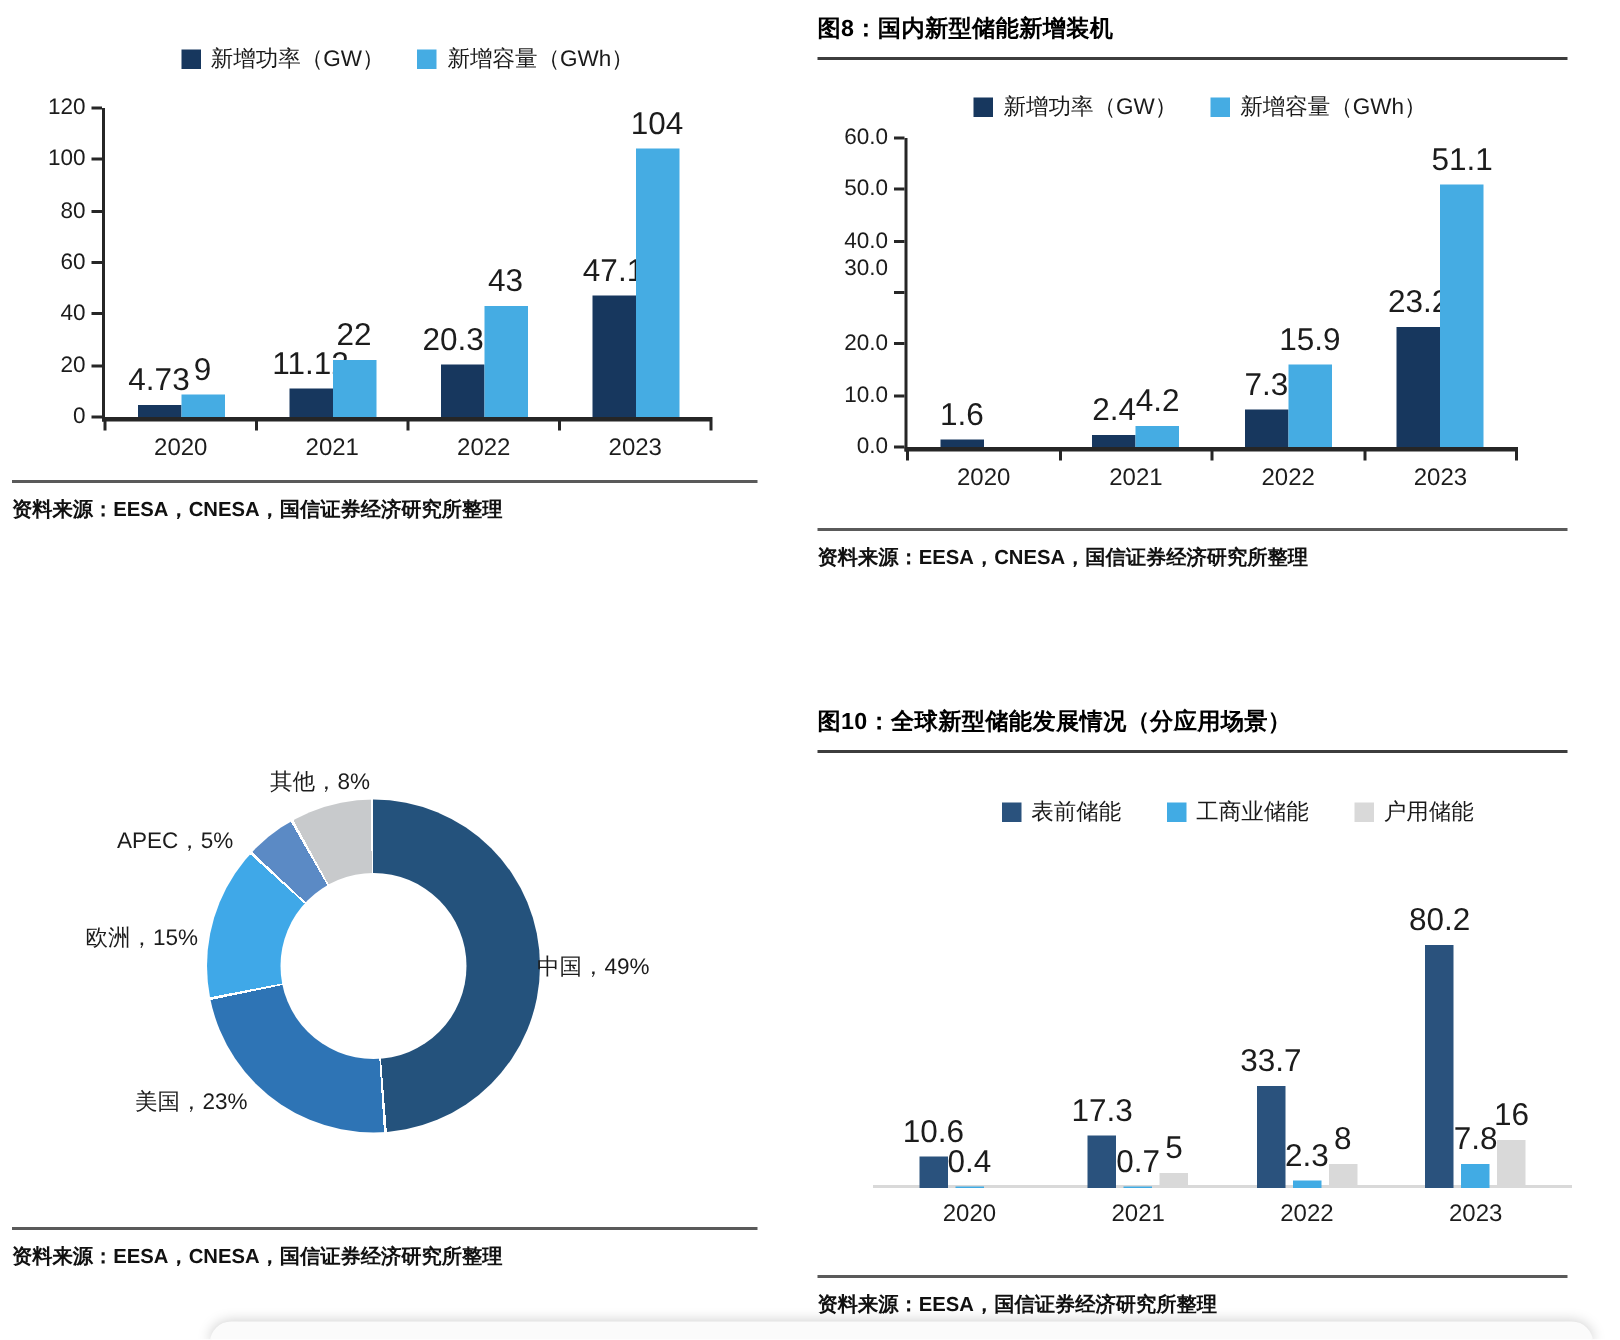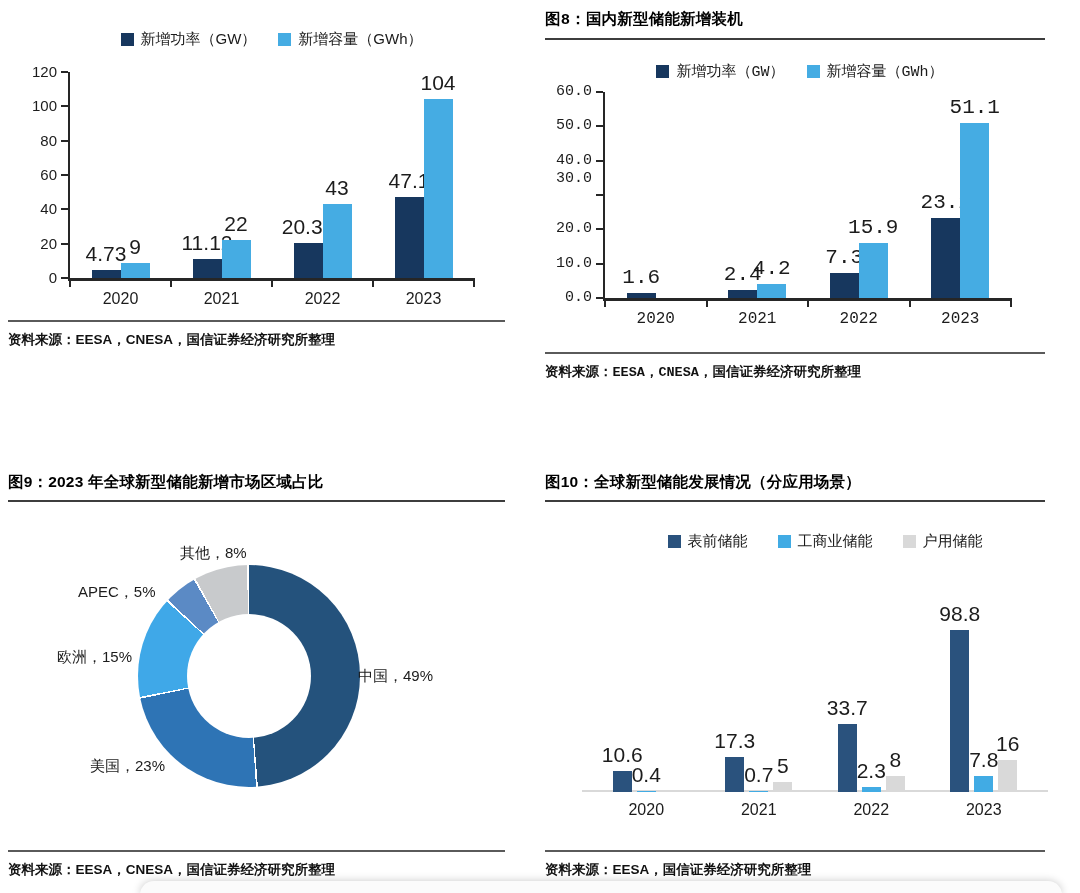--- a/index.html
+++ b/index.html
@@ -84,21 +84,21 @@
           <div class="cat" style="left: 313.5px; top: 218px;">2023</div>
           <div class="bar" style="left: 324.5px; width: 29px; height: 81px; background: rgb(23, 55, 94);"></div>
           <div class="vlabel" style="left: 307px; bottom: 85px;">47.1</div>
           <div class="bar" style="left: 353.5px; width: 29px; height: 179px; background: rgb(69, 172, 227);"></div>
           <div class="vlabel" style="left: 336px; bottom: 183px;">104</div>
         </div>
       </div>
     <div class="fig-source">资料来源：EESA，CNESA，国信证券经济研究所整理</div>
   </div>
 
-  <div class="fig" style="left:545px;top:8px;width:500px;font-family:Liberation Mono, monospace;">
+  <div class="fig" style="left:545px;top:8px;width:500px;">
     <div class="fig-title">图8：国内新型储能新增装机</div>
     <div class="chart-area" style="height:312px;">
         <div class="legend" style="top: 22px; gap: 22px; padding-left: 10px;">
           <div class="li">
             <div class="sw" style="background: rgb(23, 55, 94);"></div>
             <span>新增功率（GW）</span>
           </div>
           <div class="li">
             <div class="sw" style="background: rgb(69, 172, 227);"></div>
             <span>新增容量（GWh）</span>
@@ -141,21 +141,20 @@
           <div class="bar" style="left: 326.25px; width: 29px; height: 80px; background: rgb(23, 55, 94);"></div>
           <div class="vlabel" style="left: 308.75px; bottom: 84px;">23.2</div>
           <div class="bar" style="left: 355.25px; width: 29px; height: 175px; background: rgb(69, 172, 227);"></div>
           <div class="vlabel" style="left: 337.75px; bottom: 179px;">51.1</div>
         </div>
       </div>
     <div class="fig-source">资料来源：EESA，CNESA，国信证券经济研究所整理</div>
   </div>
 
   <div class="fig" style="left:8px;top:470px;width:497px;">
-    <div class="fig-title">图9：2023 年全球新型储能新增市场区域占比</div>
     <div class="chart-area" style="height:348px;">
         <div class="donut" style="left: 130px; top: 63px; width: 222px; height: 222px; background: conic-gradient(rgb(36, 82, 124) 0deg, rgb(36, 82, 124) 175.4deg, rgb(255, 255, 255) 175.4deg, rgb(255, 255, 255) 176.4deg, rgb(46, 116, 181) 176.4deg, rgb(46, 116, 181) 258.2deg, rgb(255, 255, 255) 258.2deg, rgb(255, 255, 255) 259.2deg, rgb(63, 168, 232) 259.2deg, rgb(63, 168, 232) 312.2deg, rgb(255, 255, 255) 312.2deg, rgb(255, 255, 255) 313.2deg, rgb(91, 138, 197) 313.2deg, rgb(91, 138, 197) 330.2deg, rgb(255, 255, 255) 330.2deg, rgb(255, 255, 255) 331.2deg, rgb(200, 202, 204) 331.2deg, rgb(200, 202, 204) 359deg, rgb(255, 255, 255) 359deg, rgb(255, 255, 255) 360deg);">
           <div class="hole" style="left: 49px; top: 49px; width: 124px; height: 124px;"></div>
         </div>
         <div class="plabel" style="left: 350px; top: 165px;">中国，49%</div>
         <div class="plabel" style="left: 82px; top: 255px;">美国，23%</div>
         <div class="plabel" style="left: 49px; top: 146px;">欧洲，15%</div>
         <div class="plabel" style="left: 70px; top: 81px;">APEC，5%</div>
         <div class="plabel" style="left: 172px; top: 42px;">其他，8%</div>
       </div>
@@ -195,21 +194,21 @@
           <div class="vlabel" style="left: 160.75px; bottom: 14px;">5</div>
           <div class="cat" style="left: 241.25px; top: 179px;">2022</div>
           <div class="bar" style="left: 247.75px; width: 19px; height: 68px; background: rgb(42, 82, 125);"></div>
           <div class="vlabel" style="left: 225.25px; bottom: 72px;">33.7</div>
           <div class="bar" style="left: 271.75px; width: 19px; height: 5px; background: rgb(65, 171, 228);"></div>
           <div class="vlabel" style="left: 249.25px; bottom: 9px;">2.3</div>
           <div class="bar" style="left: 295.75px; width: 19px; height: 16px; background: rgb(217, 217, 217);"></div>
           <div class="vlabel" style="left: 273.25px; bottom: 20px;">8</div>
           <div class="cat" style="left: 353.75px; top: 179px;">2023</div>
           <div class="bar" style="left: 360.25px; width: 19px; height: 162px; background: rgb(42, 82, 125);"></div>
-          <div class="vlabel" style="left: 337.75px; bottom: 166px;">98.8</div>
+          <div class="vlabel" style="left: 337.75px; bottom: 166px;">80.2</div>
           <div class="bar" style="left: 384.25px; width: 19px; height: 16px; background: rgb(65, 171, 228);"></div>
           <div class="vlabel" style="left: 361.75px; bottom: 20px;">7.8</div>
           <div class="bar" style="left: 408.25px; width: 19px; height: 32px; background: rgb(217, 217, 217);"></div>
           <div class="vlabel" style="left: 385.75px; bottom: 36px;">16</div>
         </div>
       </div>
     <div class="fig-source">资料来源：EESA，国信证券经济研究所整理</div>
   </div>
 
   <div class="bottom-edge"></div>

